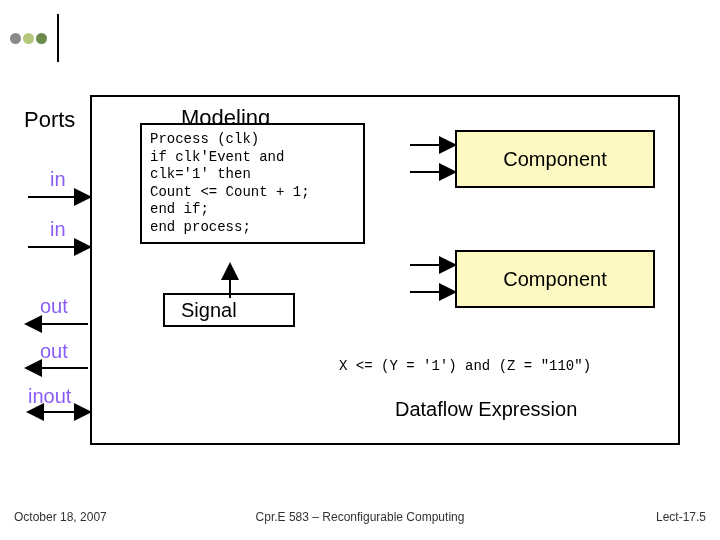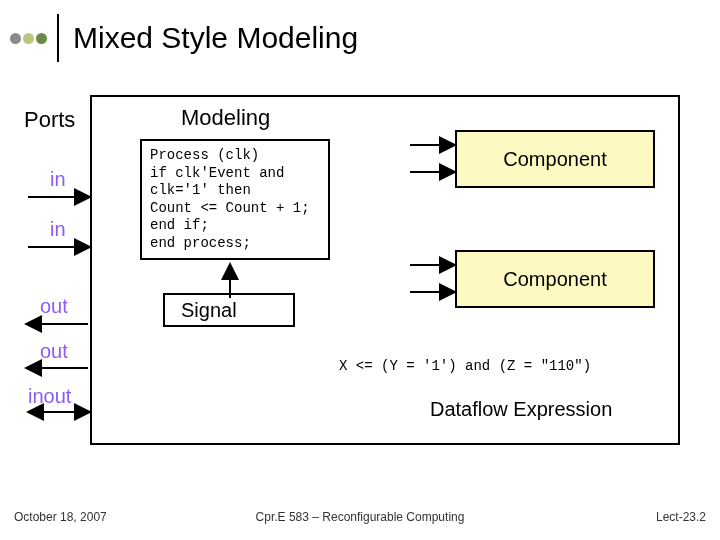--- a/index.html
+++ b/index.html
@@ -74,21 +74,20 @@
   .dataflow-code {
     position: absolute;
     font-family: "Courier New", monospace;
     font-size: 14px;
     white-space: pre;
     margin-left: 29px;
   }
   .dataflow-label {
     position: absolute;
     font-size: 20px;
-    margin-left: 35px;
   }
   .signal-label {
     position: absolute;
     font-size: 20px;
   }
   .footer-left {
     position: absolute;
     bottom: 16px; left: 14px;
     font-size: 12px; color: #333;
   }
@@ -112,36 +111,35 @@
 </head>
 <body>
 
 <div class="title-bar">
   <div class="dots">
     <div class="dot" style="background:#8a8a8a"></div>
     <div class="dot" style="background:#b6c97b"></div>
     <div class="dot" style="background:#6b8a4a"></div>
   </div>
   <div class="vline"></div>
-  <div class="slide-title">Mixed Style Modeling</div>
 </div>
 
 <div class="main-box"></div>
 
 <div class="label" style="left:24px; top:107px">Ports</div>
 
 <div class="port-label" style="left:50px; top:168px">in</div>
 <div class="port-label" style="left:50px; top:218px">in</div>
 <div class="port-label" style="left:40px; top:295px">out</div>
 <div class="port-label" style="left:40px; top:340px">out</div>
 <div class="port-label" style="left:28px; top:385px">inout</div>
 
 <div class="label" style="left:181px; top:105px">Modeling</div>
 
-<div class="process-box" style="left:140px; top:139px; width:190px;">Process (clk)
+<div class="process-box" style="left:140px; top:123px; width:225px;">Process (clk)
 if clk'Event and
 clk='1' then
 Count &lt;= Count + 1;
 end if;
 end process;</div>
 
 <div class="comp-box" style="left:455px; top:130px; width:200px; height:58px">
   <span>Component</span>
 </div>
 <div class="comp-box" style="left:455px; top:250px; width:200px; height:58px">
@@ -179,13 +177,13 @@
   <line x1="410" y1="265" x2="453" y2="265" stroke="#000" stroke-width="2" marker-end="url(#arrow)"></line>
   <line x1="410" y1="292" x2="453" y2="292" stroke="#000" stroke-width="2" marker-end="url(#arrow)"></line>
 
   <line x1="230" y1="298" x2="230" y2="266" stroke="#000" stroke-width="2" marker-end="url(#arrow)"></line>
 
   <rect x="164" y="294" width="130" height="32" fill="none" stroke="#000" stroke-width="2"></rect>
 </svg>
 
 <div class="footer-left">October 18, 2007</div>
 <div class="footer-center">Cpr.E 583 – Reconfigurable Computing</div>
-<div class="footer-right">Lect-23.2</div>
+<div class="footer-right">Lect-17.5</div>
 
 </body></html>

